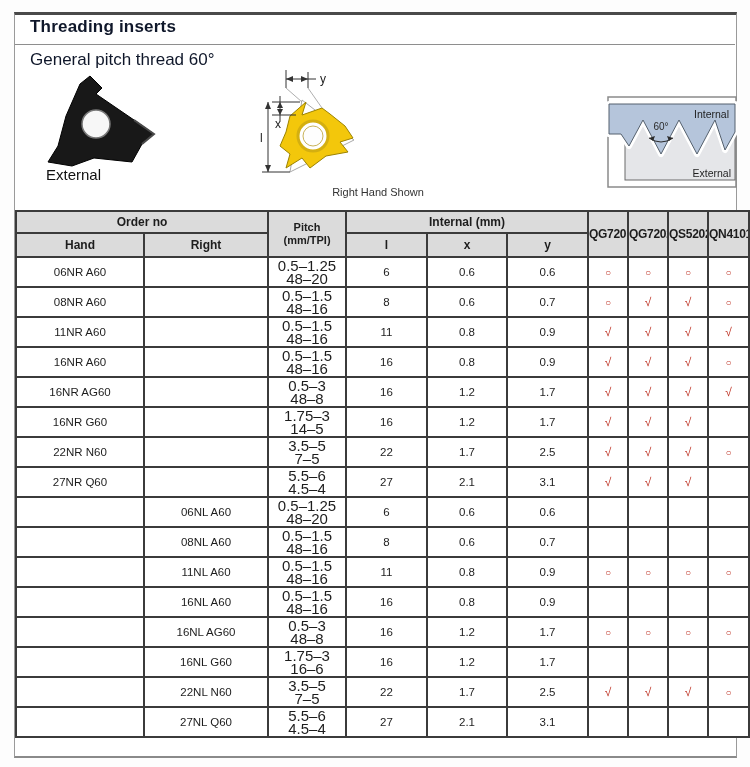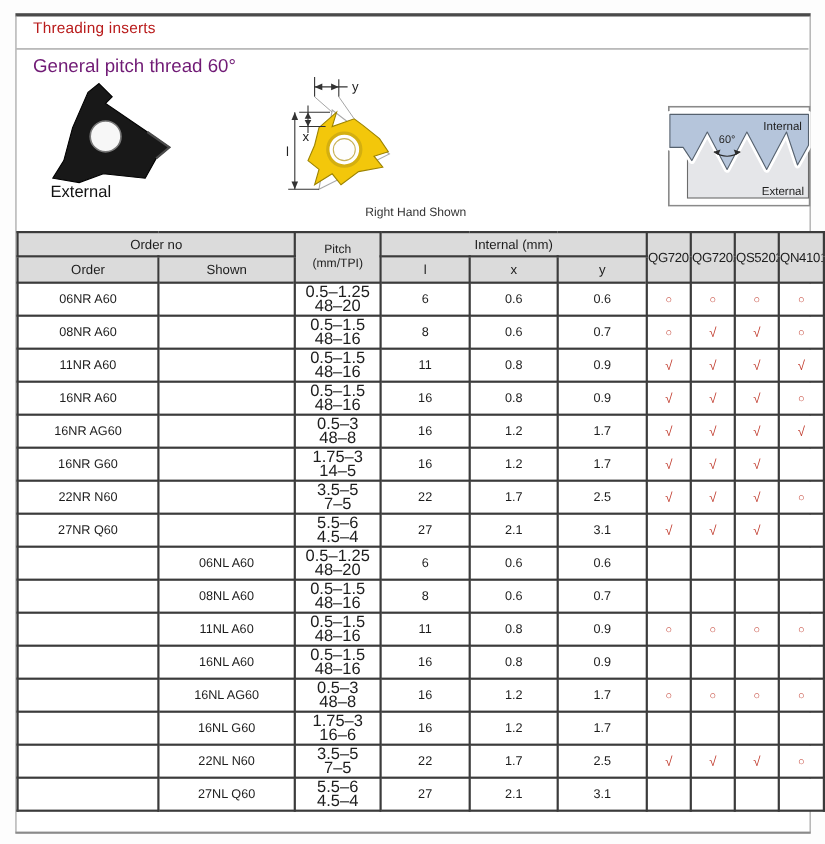--- a/index.html
+++ b/index.html
@@ -8,41 +8,41 @@
     font-family:"Liberation Sans","DejaVu Sans",sans-serif;color:#222;
     overflow:hidden;
   }
   .page-box{
     position:absolute;left:14px;top:12px;width:721px;height:741px;
     background:#fff;
     border-top:3px solid #4a4a4a;
     border-left:1px solid #9a9a9a;border-right:1px solid #9a9a9a;border-bottom:2px solid #8a8a8a;
   }
   .title{
-    position:absolute;left:30px;top:17px;font-size:14px;font-weight:normal;
-    color:#b91c1c;letter-spacing:.2px;
+    position:absolute;left:30px;top:17px;font-size:17px;font-weight:bold;
+    color:#0f172a;letter-spacing:.2px;
   }
   .title-rule{position:absolute;left:15px;top:44px;width:720px;border-top:1px solid #8e8e8e;}
-  .subtitle{position:absolute;left:30px;top:50px;font-size:17px;color:#701a75;}
+  .subtitle{position:absolute;left:30px;top:50px;font-size:17px;color:#0f172a;}
   .external-label{position:absolute;left:46px;top:166px;font-size:15px;color:#111;}
   .fig{position:absolute;}
   .fig-black{left:38px;top:72px;}
   .fig-dim{left:250px;top:58px;}
   .fig-profile{left:607px;top:96px;}
 
   table.spec{
     position:absolute;left:15px;top:210px;width:733px;
     border-collapse:collapse;table-layout:fixed;
     font-size:11.5px;color:#1d1d1d;
   }
   table.spec th,table.spec td{
     border:2px solid #3b3b3b;text-align:center;vertical-align:middle;
     padding:0;overflow:hidden;
   }
-  table.spec th{background:#dbdbdb;font-weight:normal;font-size:12px;}
+  table.spec th{background:#dbdbdb;font-weight:bold;font-size:12px;}
   th.grade-h{font-size:10px;letter-spacing:-0.3px;background:#dbdbdb;}
   .pitch-h div{line-height:13px;font-size:11px;}
   tr.hr1{height:22px;} tr.hr2{height:24px;}
   tbody tr{height:30px;background:#fff;margin-left:48px;}
   td.c-pitch div{line-height:13px;font-size:15px;}
   td.mark{color:#c0392b;font-size:12px;}
   td.mark.ring{font-size:10px;}
   svg text{font-family:"Liberation Sans","DejaVu Sans",sans-serif;}
 </style>
 </head>
@@ -128,22 +128,22 @@
         <div>Pitch</div>
         <div>(mm/TPI)</div>
       </th>
       <th colspan="3">Internal (mm)</th>
       <th rowspan="2" class="grade-h">QG7201</th>
       <th rowspan="2" class="grade-h">QG7202</th>
       <th rowspan="2" class="grade-h">QS5202</th>
       <th rowspan="2" class="grade-h">QN4101</th>
     </tr>
     <tr class="hr2">
-      <th>Order</th>
-      <th>Shown</th>
+      <th>Hand</th>
+      <th>Right</th>
       <th>l</th>
       <th>x</th>
       <th>y</th>
     </tr>
   </thead>
   <tbody>
       <tr>
     <td>06NR A60</td>
     <td></td>
     <td class="c-pitch">

